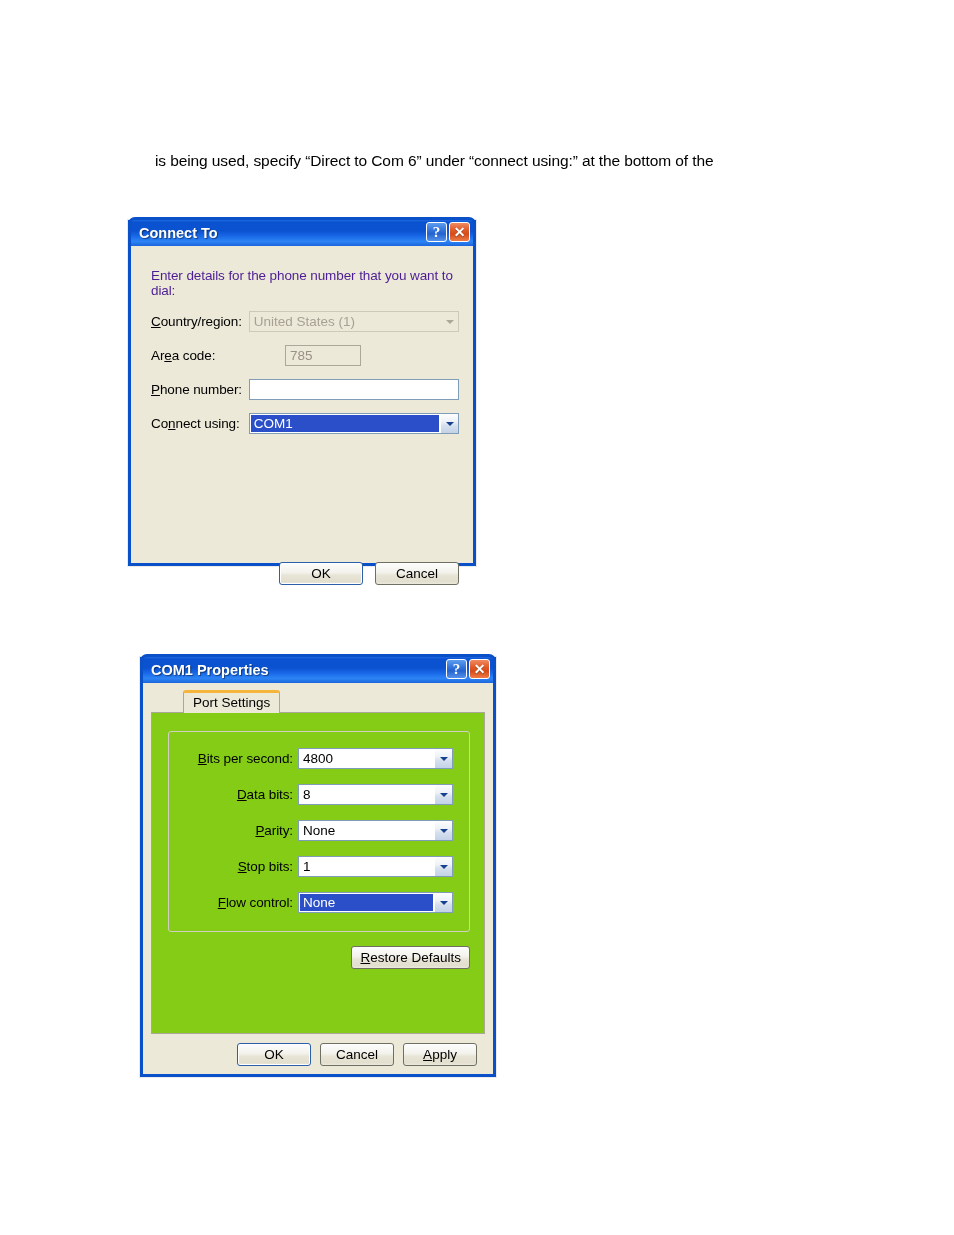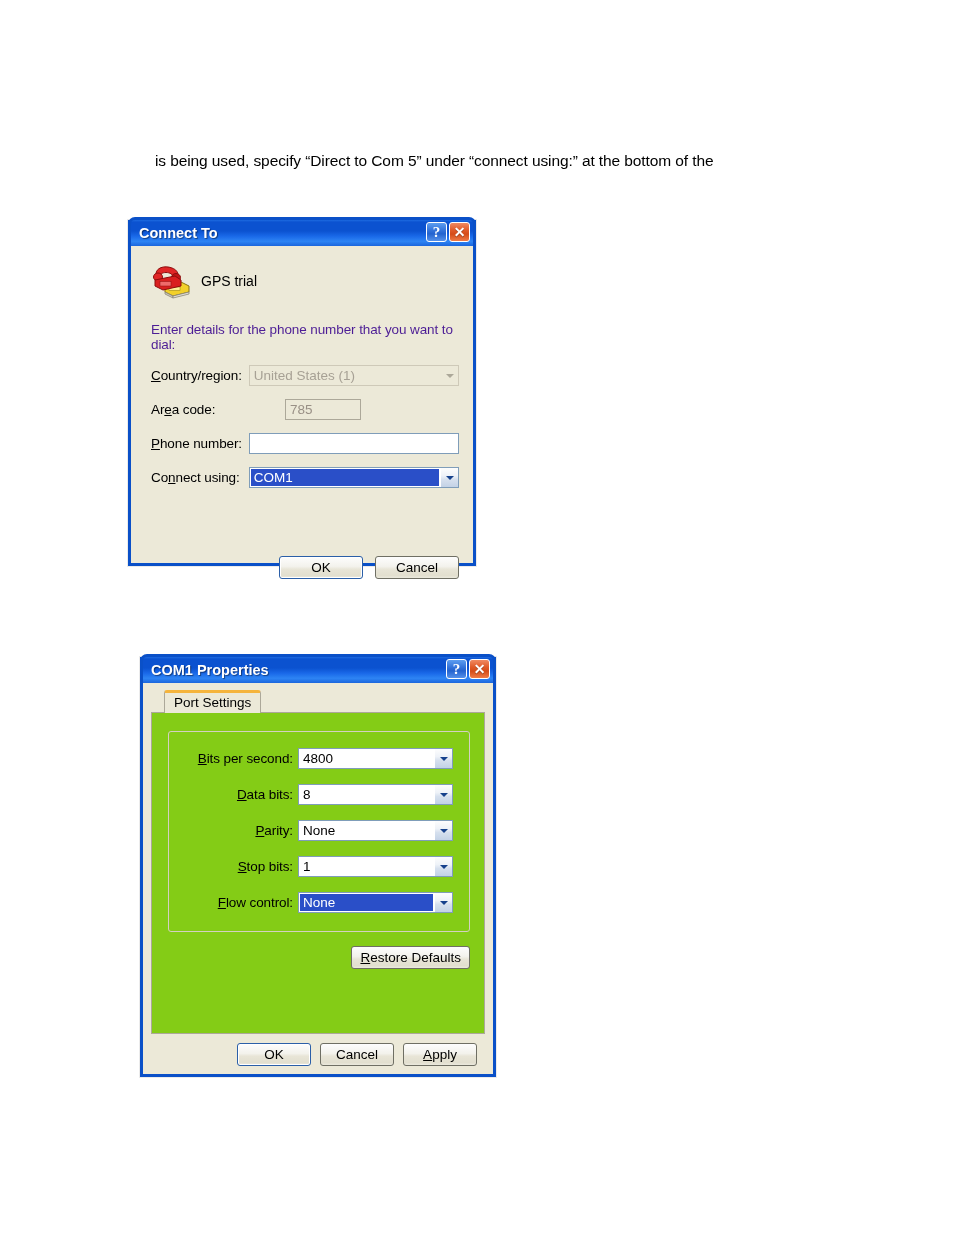--- a/index.html
+++ b/index.html
@@ -254,21 +254,21 @@
   }
   .props-body {
     padding: 7px 8px 8px 8px;
     height: calc(100% - 26px);
     box-sizing: border-box;
     display: flex;
     flex-direction: column;
   }
   .tabstrip {
     display: flex;
-    margin-left: 2px;
+    margin-left: 21px;
     position: relative;
     z-index: 2;
     padding-left: 11px;
   }
   .tab {
     background: #ece9d8;
     border: 1px solid #aca899;
     border-bottom: none;
     border-top: 3px solid #f5b43c;
     border-radius: 3px 3px 0 0;
@@ -322,55 +322,36 @@
     display: flex;
     justify-content: flex-end;
     gap: 9px;
     padding: 9px 8px 0 0;
   }
   .props-footer .xp-button { min-width: 74px; }
 </style>
 </head>
 <body>
 
-<div class="doc-paragraph">is being used, specify “Direct to Com 5” under “connect using:” at the bottom of the</div>
+<div class="doc-paragraph">is being used, specify “Direct to Com 6” under “connect using:” at the bottom of the</div>
 
 <div class="xp-dialog" id="connect-to-dialog">
 
   <div class="xp-titlebar">
     <div class="xp-title">Connect To</div>
     <div class="xp-caption-buttons">
       <div class="cap-btn cap-help">?</div>
       <div class="cap-btn cap-close">
         <span class="x-glyph">✕</span>
       </div>
     </div>
   </div>
 
   <div class="ct-body">
 
-    <div class="ct-identity">
-      <span class="phone-icon">
-        <svg viewBox="0 0 44 38" width="44" height="38">
-
-          <path d="M14 24 L30 20 L38 24 L38 30 L22 34 L14 30 Z" fill="#f2d02a" stroke="#8a7410" stroke-width="1"></path>
-          <path d="M14 30 L22 34 L22 36 L14 32 Z" fill="#cdc9bd" stroke="#8a8578" stroke-width="0.8"></path>
-          <path d="M22 34 L38 30 L38 32 L22 36 Z" fill="#e3e0d6" stroke="#8a8578" stroke-width="0.8"></path>
-          <rect x="18" y="25" width="11" height="3.2" fill="#fff39a" stroke="#8a7410" stroke-width="0.5"></rect>
-
-          <path d="M5 12 C5 6, 13 3, 21 6 C25 7.5, 27 10, 27 13 L22 15 C22 12.5, 19 10.5, 15 10.5 C11 10.5, 9 12.5, 9 14.5 Z" fill="#e02626" stroke="#8c0d0d" stroke-width="1"></path>
-          <ellipse cx="7" cy="15" rx="4.5" ry="4" fill="#e02626" stroke="#8c0d0d" stroke-width="1"></ellipse>
-          <ellipse cx="25" cy="15.5" rx="4.5" ry="4" fill="#c21515" stroke="#8c0d0d" stroke-width="1"></ellipse>
-
-          <path d="M4 18 L24 14 L30 18 L30 24 L12 28 L4 24 Z" fill="#d91f1f" stroke="#8c0d0d" stroke-width="1"></path>
-          <rect x="9" y="19.5" width="11" height="4.5" fill="#ef6a6a" stroke="#8c0d0d" stroke-width="0.5"></rect>
-        </svg>
-      </span>
-      <span class="ct-identity-label">GPS trial</span>
-    </div>
 
     <div class="ct-prompt">Enter details for the phone number that you want to dial:</div>
 
     <div class="field-row">
       <span class="field-label"><u class="acc">C</u><span>ountry/region:</span></span>
       <div class="combo disabled" style="width:215px;">
         <span class="combo-text">United States (1)</span>
         <span class="combo-arrow">
             <i class="chev"></i>
           </span>

